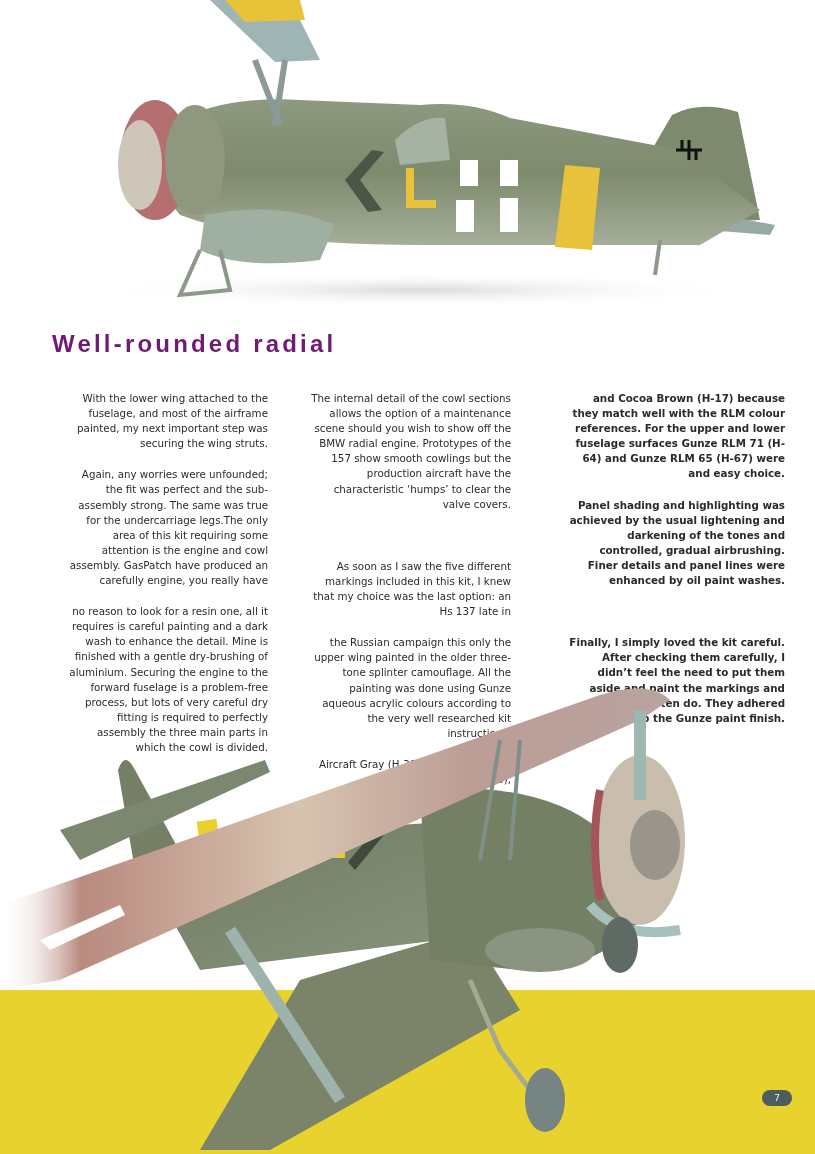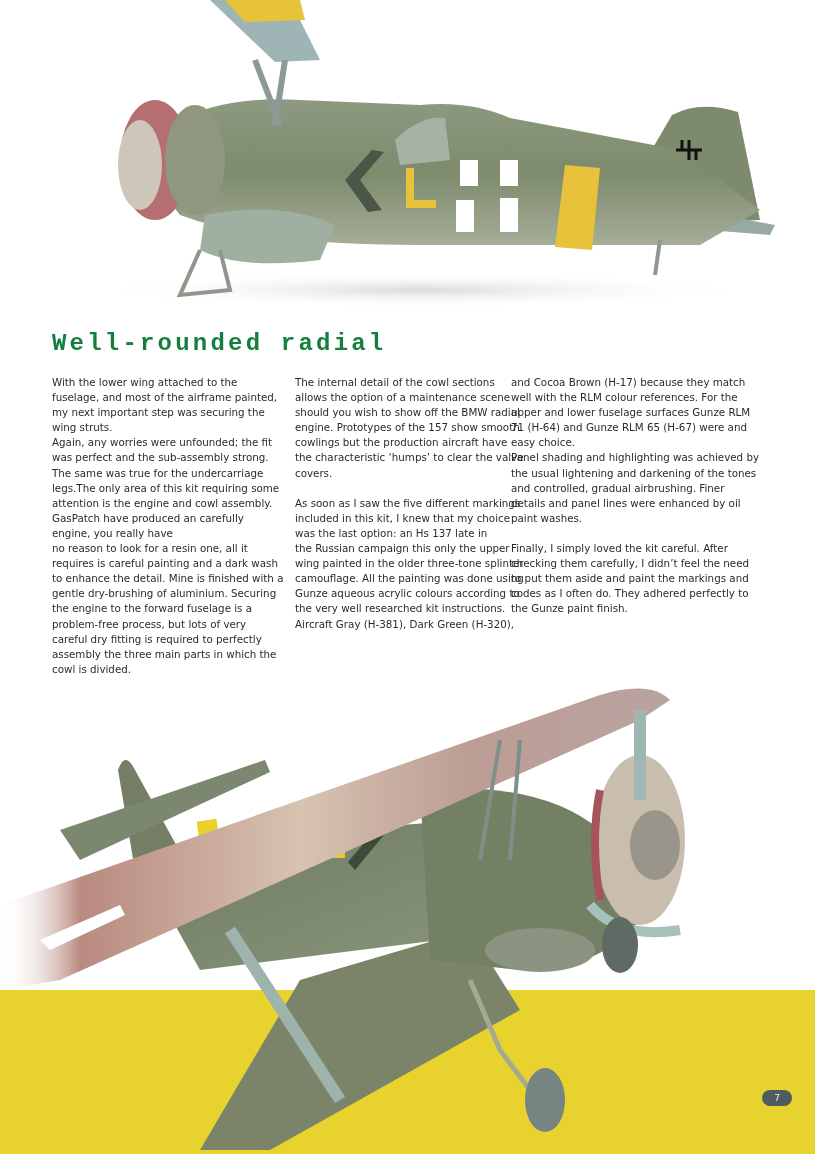--- a/index.html
+++ b/index.html
@@ -1,27 +1,27 @@
 <!DOCTYPE html>
 <html><head>
 <meta charset="utf-8">
 <style>
   html, body { margin:0; padding:0; }
   body { width:815px; height:1154px; position:relative; overflow:hidden; background:#ffffff; font-family:"Liberation Sans", sans-serif; }
   .photo { position:absolute; }
   #top-photo { left:0; top:0; width:815px; height:315px; }
   #bottom-photo { left:0; top:680px; width:815px; height:474px; }
   #yellow-band { position:absolute; left:0; top:990px; width:815px; height:164px; background:#e8d22e; }
-  #headline { position:absolute; left:52px; top:330px; margin:0; font-family:Liberation Mono, monospace; font-weight:bold; font-size:24px; letter-spacing:3.2px; color:#15803d; }
+  #headline { position:absolute; left:52px; top:330px; margin:0; font-family:Liberation Sans, sans-serif; font-weight:bold; font-size:24px; letter-spacing:3.2px; color:#701a75; }
   .col { position:absolute; top:375px; width:232px; font-family:"DejaVu Sans", sans-serif; font-size:10.3px; line-height:15.1px; color:#2a2a2a; }
-  .col p { margin:0; }
+  .col p { margin:16px;text-align:right; }
   .col .gap { height:15.1px; }
   #col-1 { left:52px; }
   #col-2 { left:295px; }
-  #col-3 { left:511px; width:250px; }
+  #col-3 { left:551px; width:250px;font-weight:bold; }
   #page-badge { position:absolute; left:762px; top:1090px; width:30px; height:16px; border-radius:8px; background:#4d5d5f; color:#f0f0f0; font-family:"DejaVu Sans", sans-serif; font-size:9px; line-height:16px; text-align:center; }
 </style>
 </head>
 <body>
 
 <div class="photo" id="top-photo">
   <svg width="815" height="315" viewBox="0 0 815 315">
     <defs>
       <linearGradient id="fus1" x1="0" y1="0" x2="0" y2="1">
         <stop offset="0" stop-color="#8e9a80"></stop>

